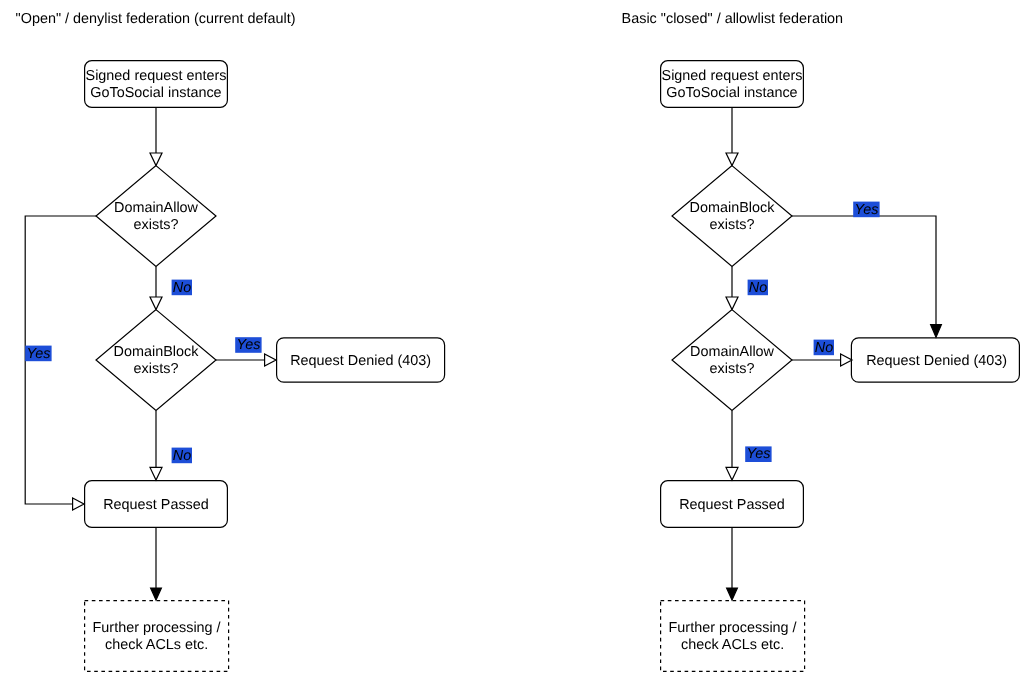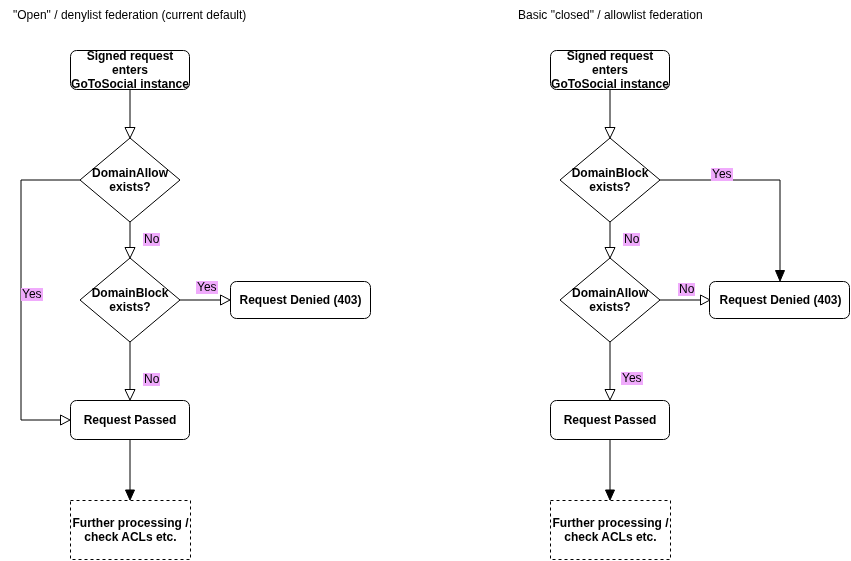--- a/index.html
+++ b/index.html
@@ -20,28 +20,28 @@
     white-space: nowrap;
   }
   .node-label {
     position: absolute;
     display: flex;
     align-items: center;
     justify-content: center;
     text-align: center;
     white-space: pre-line;
     line-height: 14px;
-    font-weight: bold;
   }
   .edge-label {
     position: absolute;
-    background: #f0abfc;
+    background: #1d4ed8;
     line-height: 13px;
     padding: 0 1px;
     white-space: nowrap;
+    font-style: italic;
   }
   svg .shape { fill: #ffffff; stroke: #000000; stroke-width: 1; }
   svg .shape-dashed { fill: #ffffff; stroke: #000000; stroke-width: 1; stroke-dasharray: 3,3; }
   svg .edge { fill: none; stroke: #000000; stroke-width: 1; }
   svg .head-open { fill: #ffffff; stroke: #000000; stroke-width: 1; }
   svg .head-fill { fill: #000000; stroke: #000000; stroke-width: 1; }
 </style>
 </head>
 <body>
 

